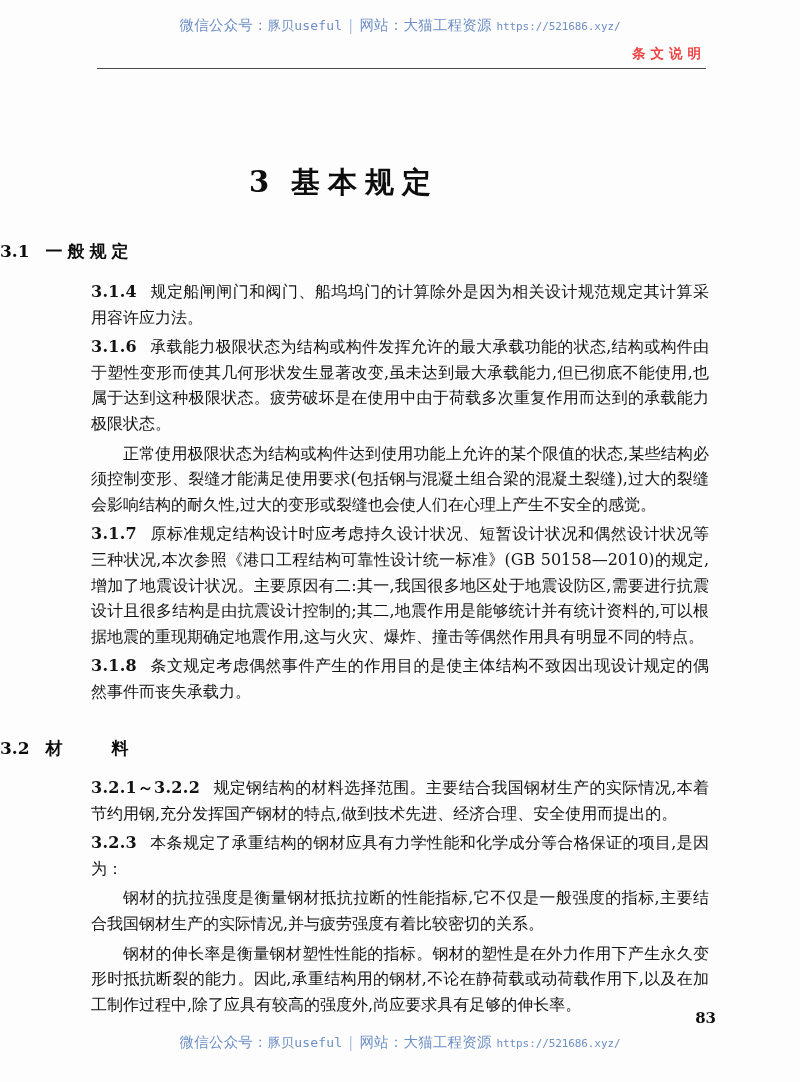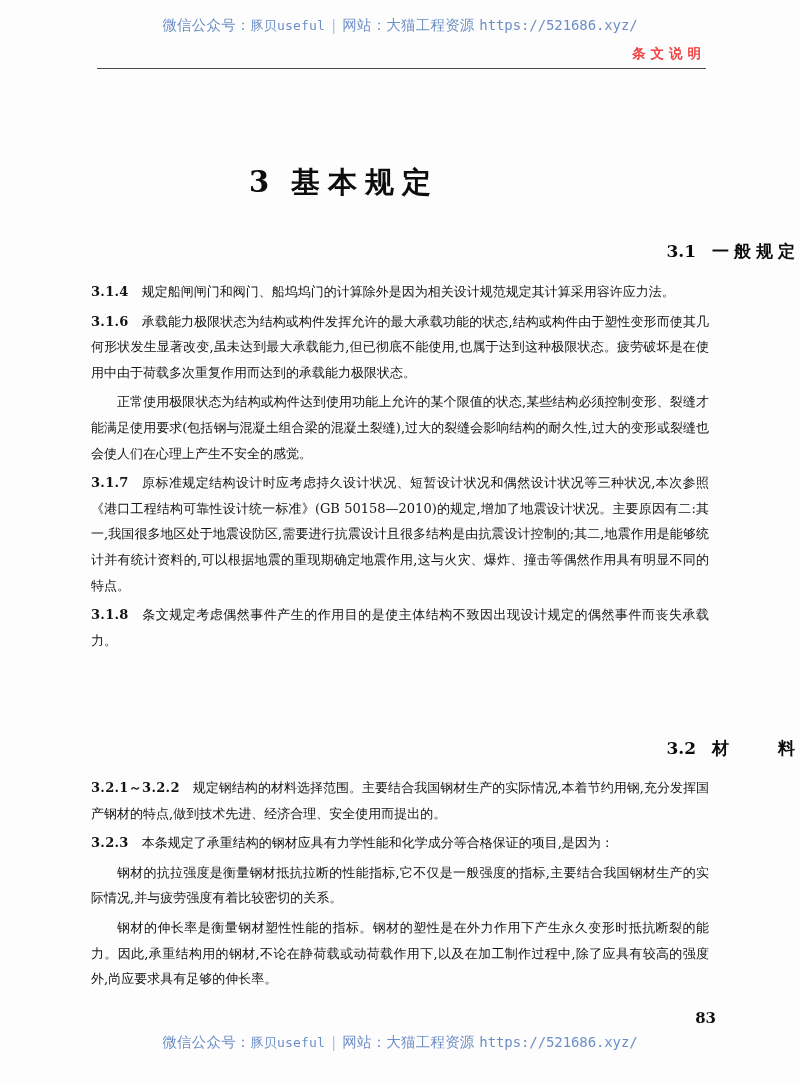--- a/index.html
+++ b/index.html
@@ -24,21 +24,21 @@
     left: 0;
     width: 800px;
     text-align: center;
     color: #6d8fc6;
     font-size: 14.5px;
     letter-spacing: 0.2px;
     white-space: nowrap;
   }
   .watermark .wm-url {
     font-family: "DejaVu Sans Mono", "Liberation Mono", monospace;
-    font-size: 14px;
+    font-size: 11px;
     letter-spacing: -0.1px;
     margin-top: 32px;
   }
   .watermark .wm-sep {
     color: #a8bfe0;
     padding: 0 6px;
   }
   .watermark .wm-latin {
     font-family: "DejaVu Sans Mono", "Liberation Mono", monospace;
     font-size: 13px;
@@ -76,40 +76,40 @@
     font-weight: 700;
     letter-spacing: 8px;
     color: #0d0d0d;
   }
   .chapter-title .num { letter-spacing: 0; padding-right: 22px; }
 
   .section-title {
     position: absolute;
     left: 0;
     width: 800px;
-    text-align: right;
+    text-align: left;
     font-size: 17px;
     font-weight: 700;
     color: #0d0d0d;
   }
   .section-title .snum {
     letter-spacing: 0;
     padding-right: 16px;
   }
   .section-title .slabel { letter-spacing: 5px; }
   .section-title .slabel-wide { letter-spacing: 5px; }
   #sec31 { top: 240px; }
   #sec32 { top: 737px; }
 
   
   .body-block {
     position: absolute;
     left: 91px;
     width: 618px;
-    font-size: 13px;
+    font-size: 16px;
     line-height: 25.6px;
     text-align: justify;
     text-justify: inter-ideograph;
     color: #141414;
   }
   .para { margin: 0; }
   .para + .para { margin-top: 4px; }
   .para.indent { text-indent: 2em; }
   .tag {
     font-weight: 700;

